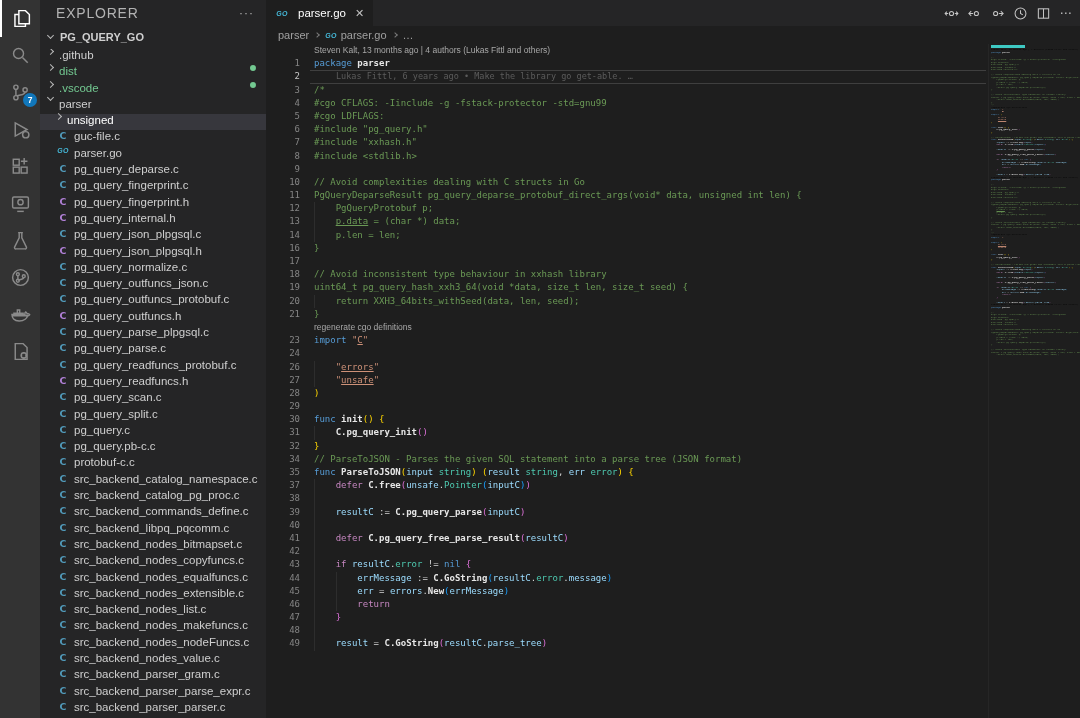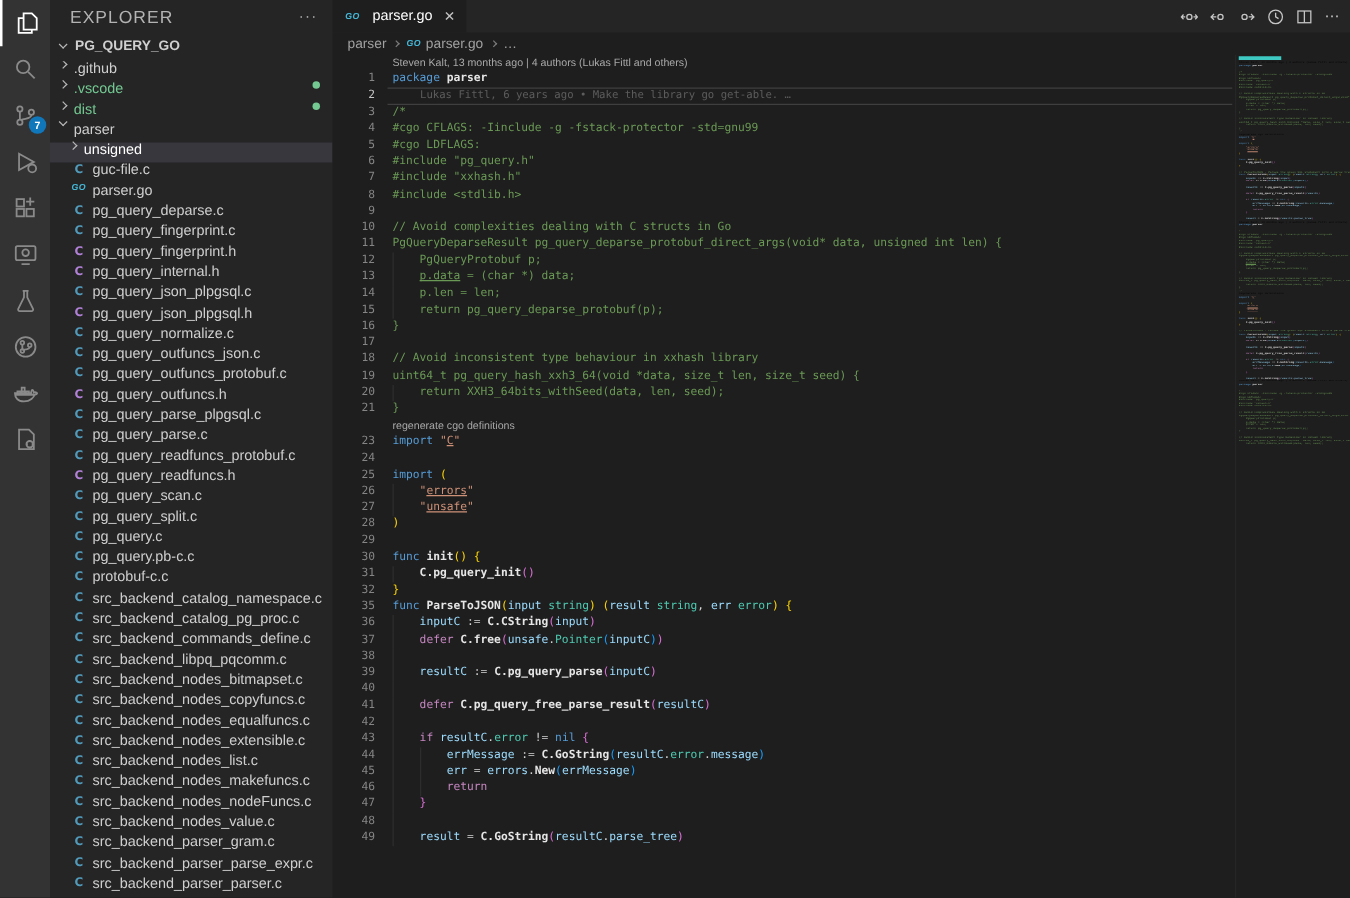--- a/index.html
+++ b/index.html
@@ -156,26 +156,26 @@
     <span class="chev down" style="margin-left:4px;margin-right:7px;"></span>
     <span>PG_QUERY_GO</span>
   </div>
   <div class="tree" id="tree">
       <div class="trow" style="padding-left: 8px;">
         <span class="chev"></span>
         <span>.github</span>
       </div>
       <div class="trow green" style="padding-left: 8px;">
         <span class="chev"></span>
-        <span>.vscode</span>
+        <span>dist</span>
         <span class="gdot"></span>
       </div>
       <div class="trow green" style="padding-left: 8px;">
         <span class="chev"></span>
-        <span>dist</span>
+        <span>.vscode</span>
         <span class="gdot"></span>
       </div>
       <div class="trow" style="padding-left: 8px;">
         <span class="chev down"></span>
         <span>parser</span>
       </div>
       <div class="trow sel" style="padding-left: 16px;">
         <span class="chev"></span>
         <span>unsigned</span>
       </div>
@@ -386,40 +386,38 @@
       <div class="crow"><span class="num">5</span><span class="ct"><span class="tk cm">#cgo LDFLAGS:</span></span></div>
       <div class="crow"><span class="num">6</span><span class="ct"><span class="tk cm">#include "pg_query.h"</span></span></div>
       <div class="crow"><span class="num">7</span><span class="ct"><span class="tk cm">#include "xxhash.h"</span></span></div>
       <div class="crow"><span class="num">8</span><span class="ct"><span class="tk cm">#include &lt;stdlib.h&gt;</span></span></div>
       <div class="crow"><span class="num">9</span><span class="ct"></span></div>
       <div class="crow"><span class="num">10</span><span class="ct"><span class="tk cm">// Avoid complexities dealing with C structs in Go</span></span></div>
       <div class="crow"><span class="num">11</span><span class="ct"><span class="tk cm">PgQueryDeparseResult pg_query_deparse_protobuf_direct_args(void* data, unsigned int len) {</span></span></div>
       <div class="crow"><span class="num">12</span><div class="guide" style="left: 48px;"></div><span class="ct"><span class="tk cm">    PgQueryProtobuf p;</span></span></div>
       <div class="crow"><span class="num">13</span><div class="guide" style="left: 48px;"></div><span class="ct"><span class="tk cm">    </span><span class="tk cm u">p.data</span><span class="tk cm"> = (char *) data;</span></span></div>
       <div class="crow"><span class="num">14</span><div class="guide" style="left: 48px;"></div><span class="ct"><span class="tk cm">    p.len = len;</span></span></div>
-      <div class="crow"><span class="num">15</span><div class="guide" style="left: 48px;"></div><span class="ct"><span class="tk cm">    return pg_query_deparse_protobuf(p);</span></span></div>
       <div class="crow"><span class="num">16</span><span class="ct"><span class="tk cm">}</span></span></div>
       <div class="crow"><span class="num">17</span><span class="ct"></span></div>
       <div class="crow"><span class="num">18</span><span class="ct"><span class="tk cm">// Avoid inconsistent type behaviour in xxhash library</span></span></div>
       <div class="crow"><span class="num">19</span><span class="ct"><span class="tk cm">uint64_t pg_query_hash_xxh3_64(void *data, size_t len, size_t seed) {</span></span></div>
       <div class="crow"><span class="num">20</span><div class="guide" style="left: 48px;"></div><span class="ct"><span class="tk cm">    return XXH3_64bits_withSeed(data, len, seed);</span></span></div>
       <div class="crow"><span class="num">21</span><span class="ct"><span class="tk cm">}</span></span></div>
       <div class="lensrow link">regenerate cgo definitions</div>
       <div class="crow"><span class="num">23</span><span class="ct"><span class="tk kw">import</span><span class="tk pl"> </span><span class="tk str">"</span><span class="tk str u">C</span><span class="tk str">"</span></span></div>
       <div class="crow"><span class="num">24</span><span class="ct"></span></div>
-      <div class="crow"><span class="num">25</span><span class="ct"><span class="tk kw">import</span><span class="tk pl"> </span><span class="tk b1">(</span></span></div>
       <div class="crow"><span class="num">26</span><div class="guide" style="left: 48px;"></div><span class="ct"><span class="tk pl">    </span><span class="tk str">"</span><span class="tk str u">errors</span><span class="tk str">"</span></span></div>
       <div class="crow"><span class="num">27</span><div class="guide" style="left: 48px;"></div><span class="ct"><span class="tk pl">    </span><span class="tk str">"</span><span class="tk str u">unsafe</span><span class="tk str">"</span></span></div>
       <div class="crow"><span class="num">28</span><span class="ct"><span class="tk b1">)</span></span></div>
       <div class="crow"><span class="num">29</span><span class="ct"></span></div>
       <div class="crow"><span class="num">30</span><span class="ct"><span class="tk kw">func</span><span class="tk pl"> </span><span class="tk fn">init</span><span class="tk b1">()</span><span class="tk pl"> </span><span class="tk b1">{</span></span></div>
       <div class="crow"><span class="num">31</span><div class="guide" style="left: 48px;"></div><span class="ct"><span class="tk pl">    </span><span class="tk fn">C.pg_query_init</span><span class="tk b2">()</span></span></div>
       <div class="crow"><span class="num">32</span><span class="ct"><span class="tk b1">}</span></span></div>
+      <div class="crow"><span class="num">34</span><span class="ct"><span class="tk cm">// ParseToJSON - Parses the given SQL statement into a parse tree (JSON format)</span></span></div>
       <div class="crow"><span class="num">35</span><span class="ct"><span class="tk kw">func</span><span class="tk pl"> </span><span class="tk fn">ParseToJSON</span><span class="tk b1">(</span><span class="tk vr">input</span><span class="tk pl"> </span><span class="tk typ">string</span><span class="tk b1">)</span><span class="tk pl"> </span><span class="tk b1">(</span><span class="tk vr">result</span><span class="tk pl"> </span><span class="tk typ">string</span><span class="tk pl">, </span><span class="tk vr">err</span><span class="tk pl"> </span><span class="tk typ">error</span><span class="tk b1">)</span><span class="tk pl"> </span><span class="tk b1">{</span></span></div>
-      <div class="crow"><span class="num">36</span><div class="guide" style="left: 48px;"></div><span class="ct"><span class="tk pl">    </span><span class="tk vr">inputC</span><span class="tk pl"> := </span><span class="tk fn">C.CString</span><span class="tk b2">(</span><span class="tk vr">input</span><span class="tk b2">)</span></span></div>
       <div class="crow"><span class="num">37</span><div class="guide" style="left: 48px;"></div><span class="ct"><span class="tk pl">    </span><span class="tk ctl">defer</span><span class="tk pl"> </span><span class="tk fn">C.free</span><span class="tk b2">(</span><span class="tk vr">unsafe</span><span class="tk pl">.</span><span class="tk typ">Pointer</span><span class="tk b3">(</span><span class="tk vr">inputC</span><span class="tk b3">)</span><span class="tk b2">)</span></span></div>
       <div class="crow"><span class="num">38</span><div class="guide" style="left: 48px;"></div><span class="ct"></span></div>
       <div class="crow"><span class="num">39</span><div class="guide" style="left: 48px;"></div><span class="ct"><span class="tk pl">    </span><span class="tk vr">resultC</span><span class="tk pl"> := </span><span class="tk fn">C.pg_query_parse</span><span class="tk b2">(</span><span class="tk vr">inputC</span><span class="tk b2">)</span></span></div>
       <div class="crow"><span class="num">40</span><div class="guide" style="left: 48px;"></div><span class="ct"></span></div>
       <div class="crow"><span class="num">41</span><div class="guide" style="left: 48px;"></div><span class="ct"><span class="tk pl">    </span><span class="tk ctl">defer</span><span class="tk pl"> </span><span class="tk fn">C.pg_query_free_parse_result</span><span class="tk b2">(</span><span class="tk vr">resultC</span><span class="tk b2">)</span></span></div>
       <div class="crow"><span class="num">42</span><div class="guide" style="left: 48px;"></div><span class="ct"></span></div>
       <div class="crow"><span class="num">43</span><div class="guide" style="left: 48px;"></div><span class="ct"><span class="tk pl">    </span><span class="tk ctl">if</span><span class="tk pl"> </span><span class="tk vr">resultC</span><span class="tk pl">.</span><span class="tk typ">error</span><span class="tk pl"> != </span><span class="tk kw">nil</span><span class="tk pl"> </span><span class="tk b2">{</span></span></div>
       <div class="crow"><span class="num">44</span><div class="guide" style="left: 48px;"></div><div class="guide" style="left: 69.7px;"></div><span class="ct"><span class="tk pl">        </span><span class="tk vr">errMessage</span><span class="tk pl"> := </span><span class="tk fn">C.GoString</span><span class="tk b3">(</span><span class="tk vr">resultC</span><span class="tk pl">.</span><span class="tk typ">error</span><span class="tk pl">.</span><span class="tk vr">message</span><span class="tk b3">)</span></span></div>
       <div class="crow"><span class="num">45</span><div class="guide" style="left: 48px;"></div><div class="guide" style="left: 69.7px;"></div><span class="ct"><span class="tk pl">        </span><span class="tk vr">err</span><span class="tk pl"> = </span><span class="tk vr">errors</span><span class="tk pl">.</span><span class="tk fn">New</span><span class="tk b3">(</span><span class="tk vr">errMessage</span><span class="tk b3">)</span></span></div>
       <div class="crow"><span class="num">46</span><div class="guide" style="left: 48px;"></div><div class="guide" style="left: 69.7px;"></div><span class="ct"><span class="tk pl">        </span><span class="tk ctl">return</span></span></div>

